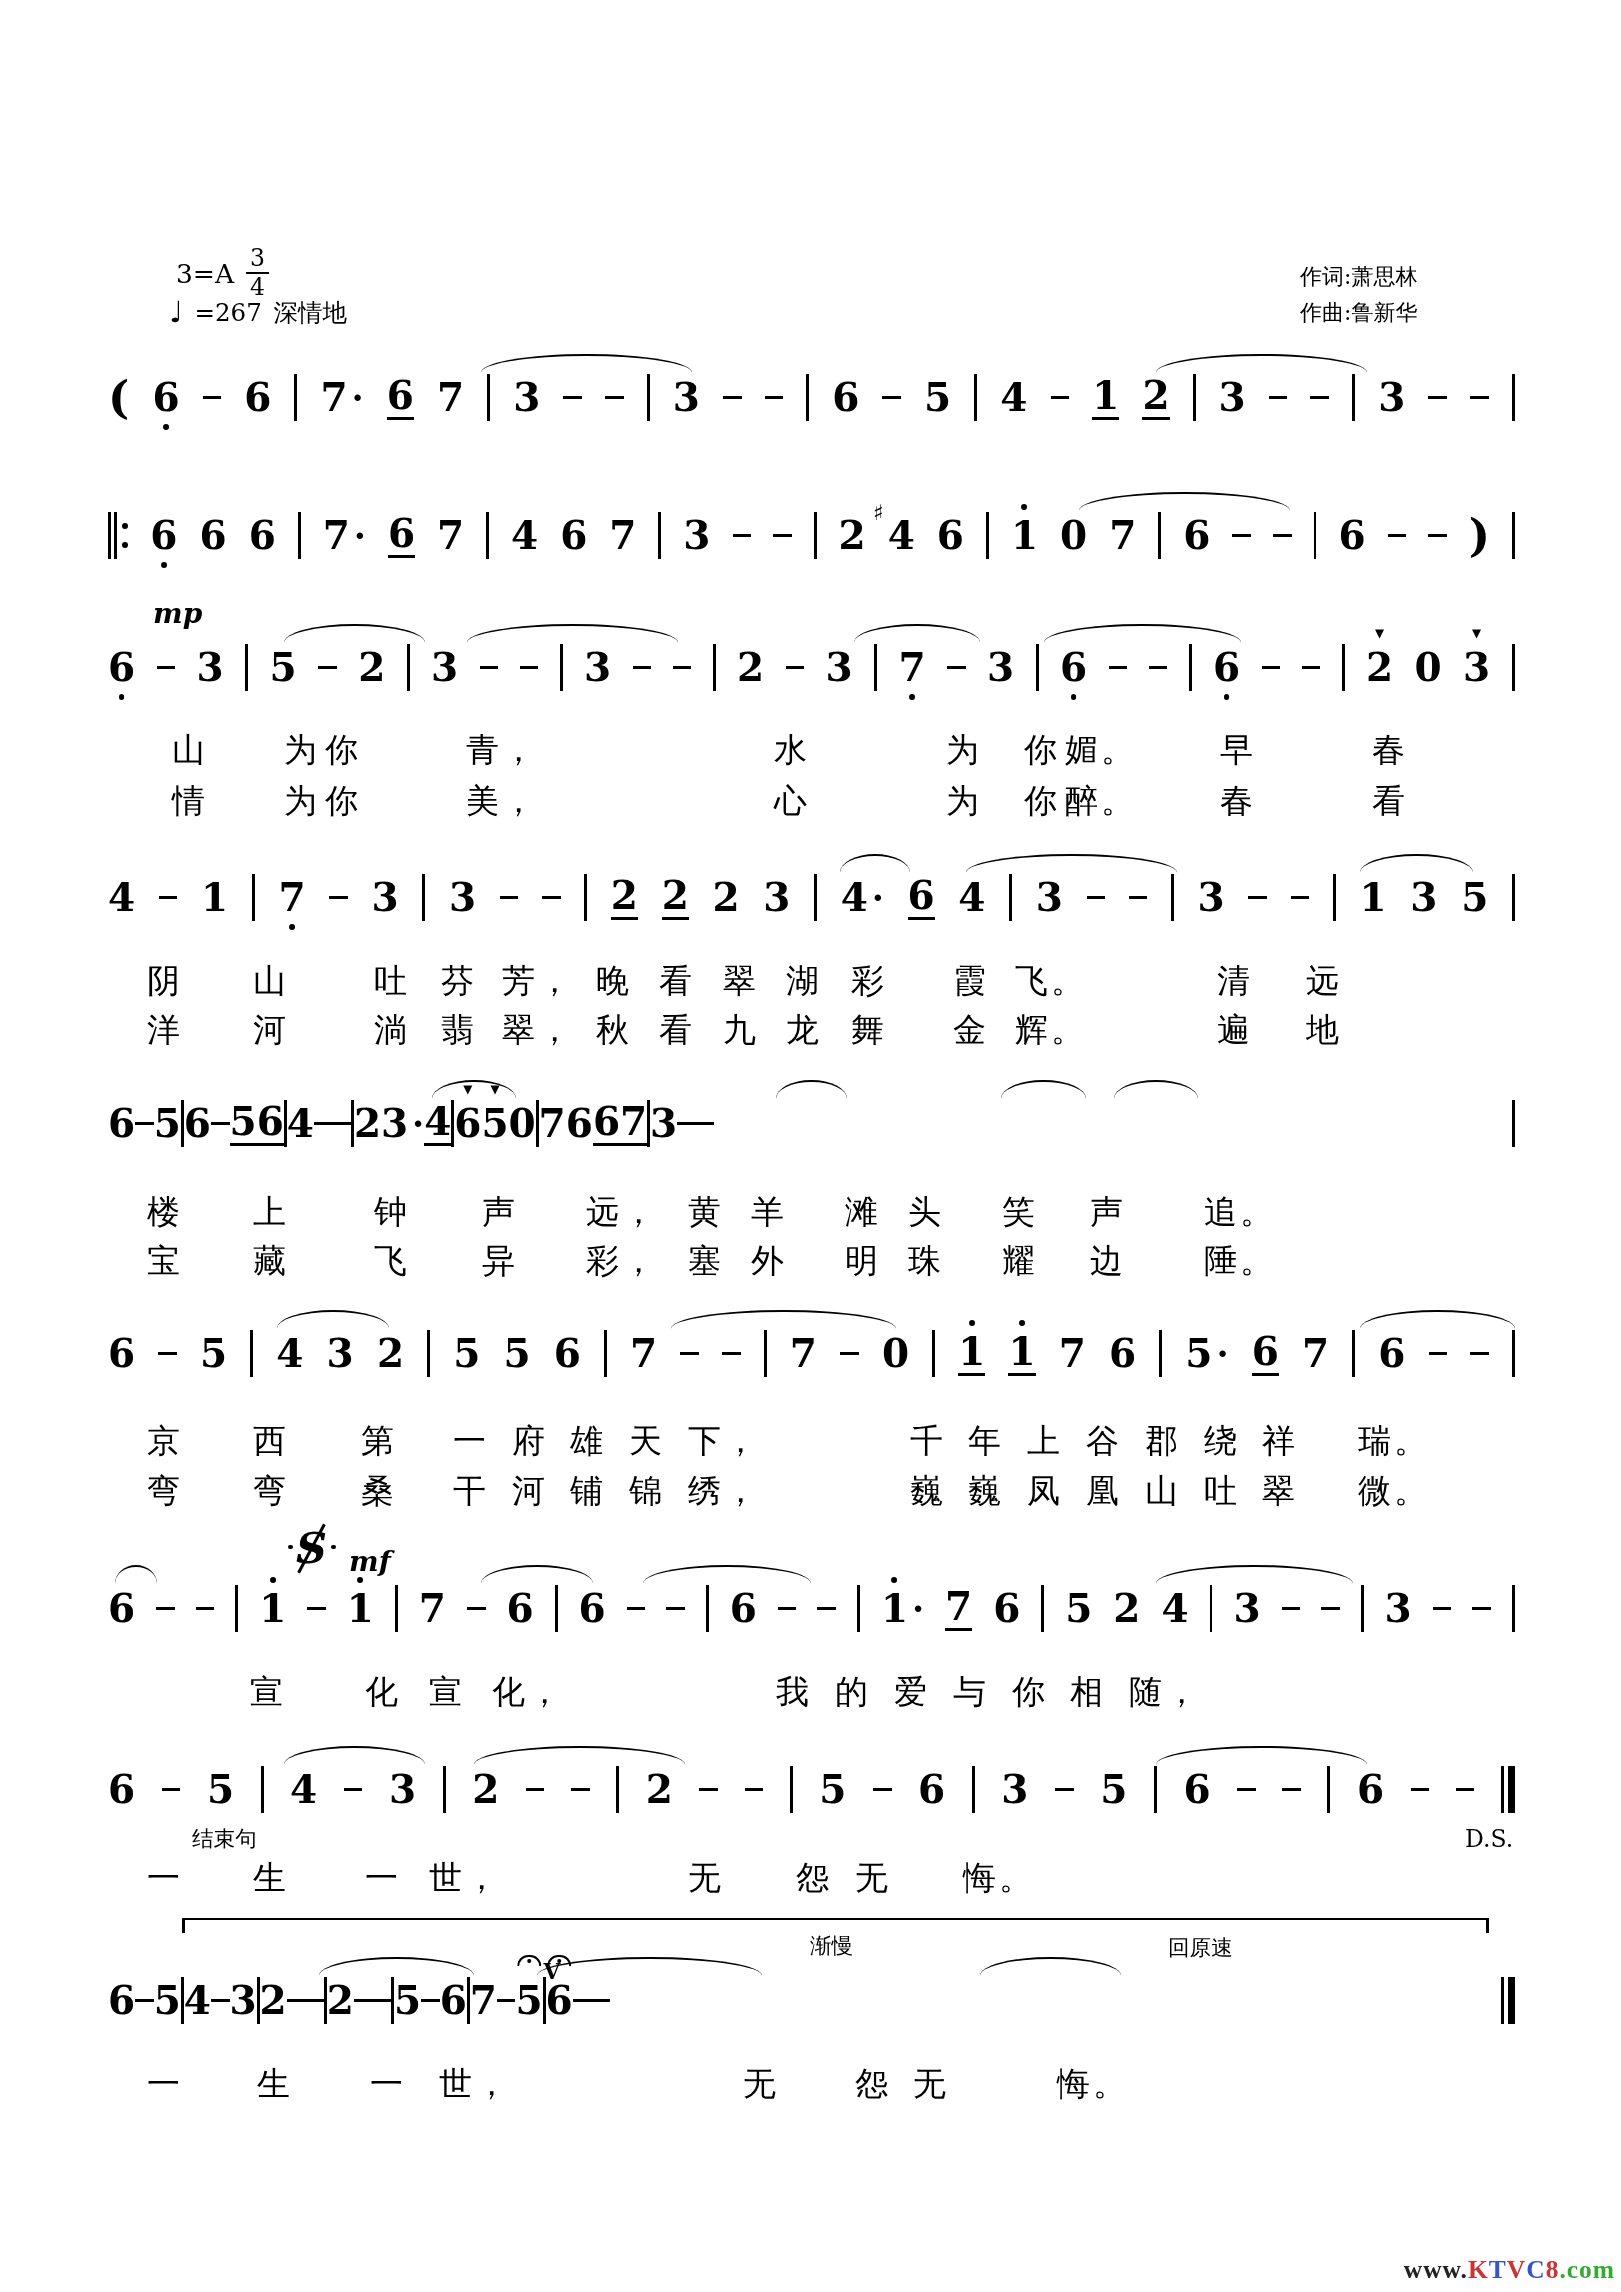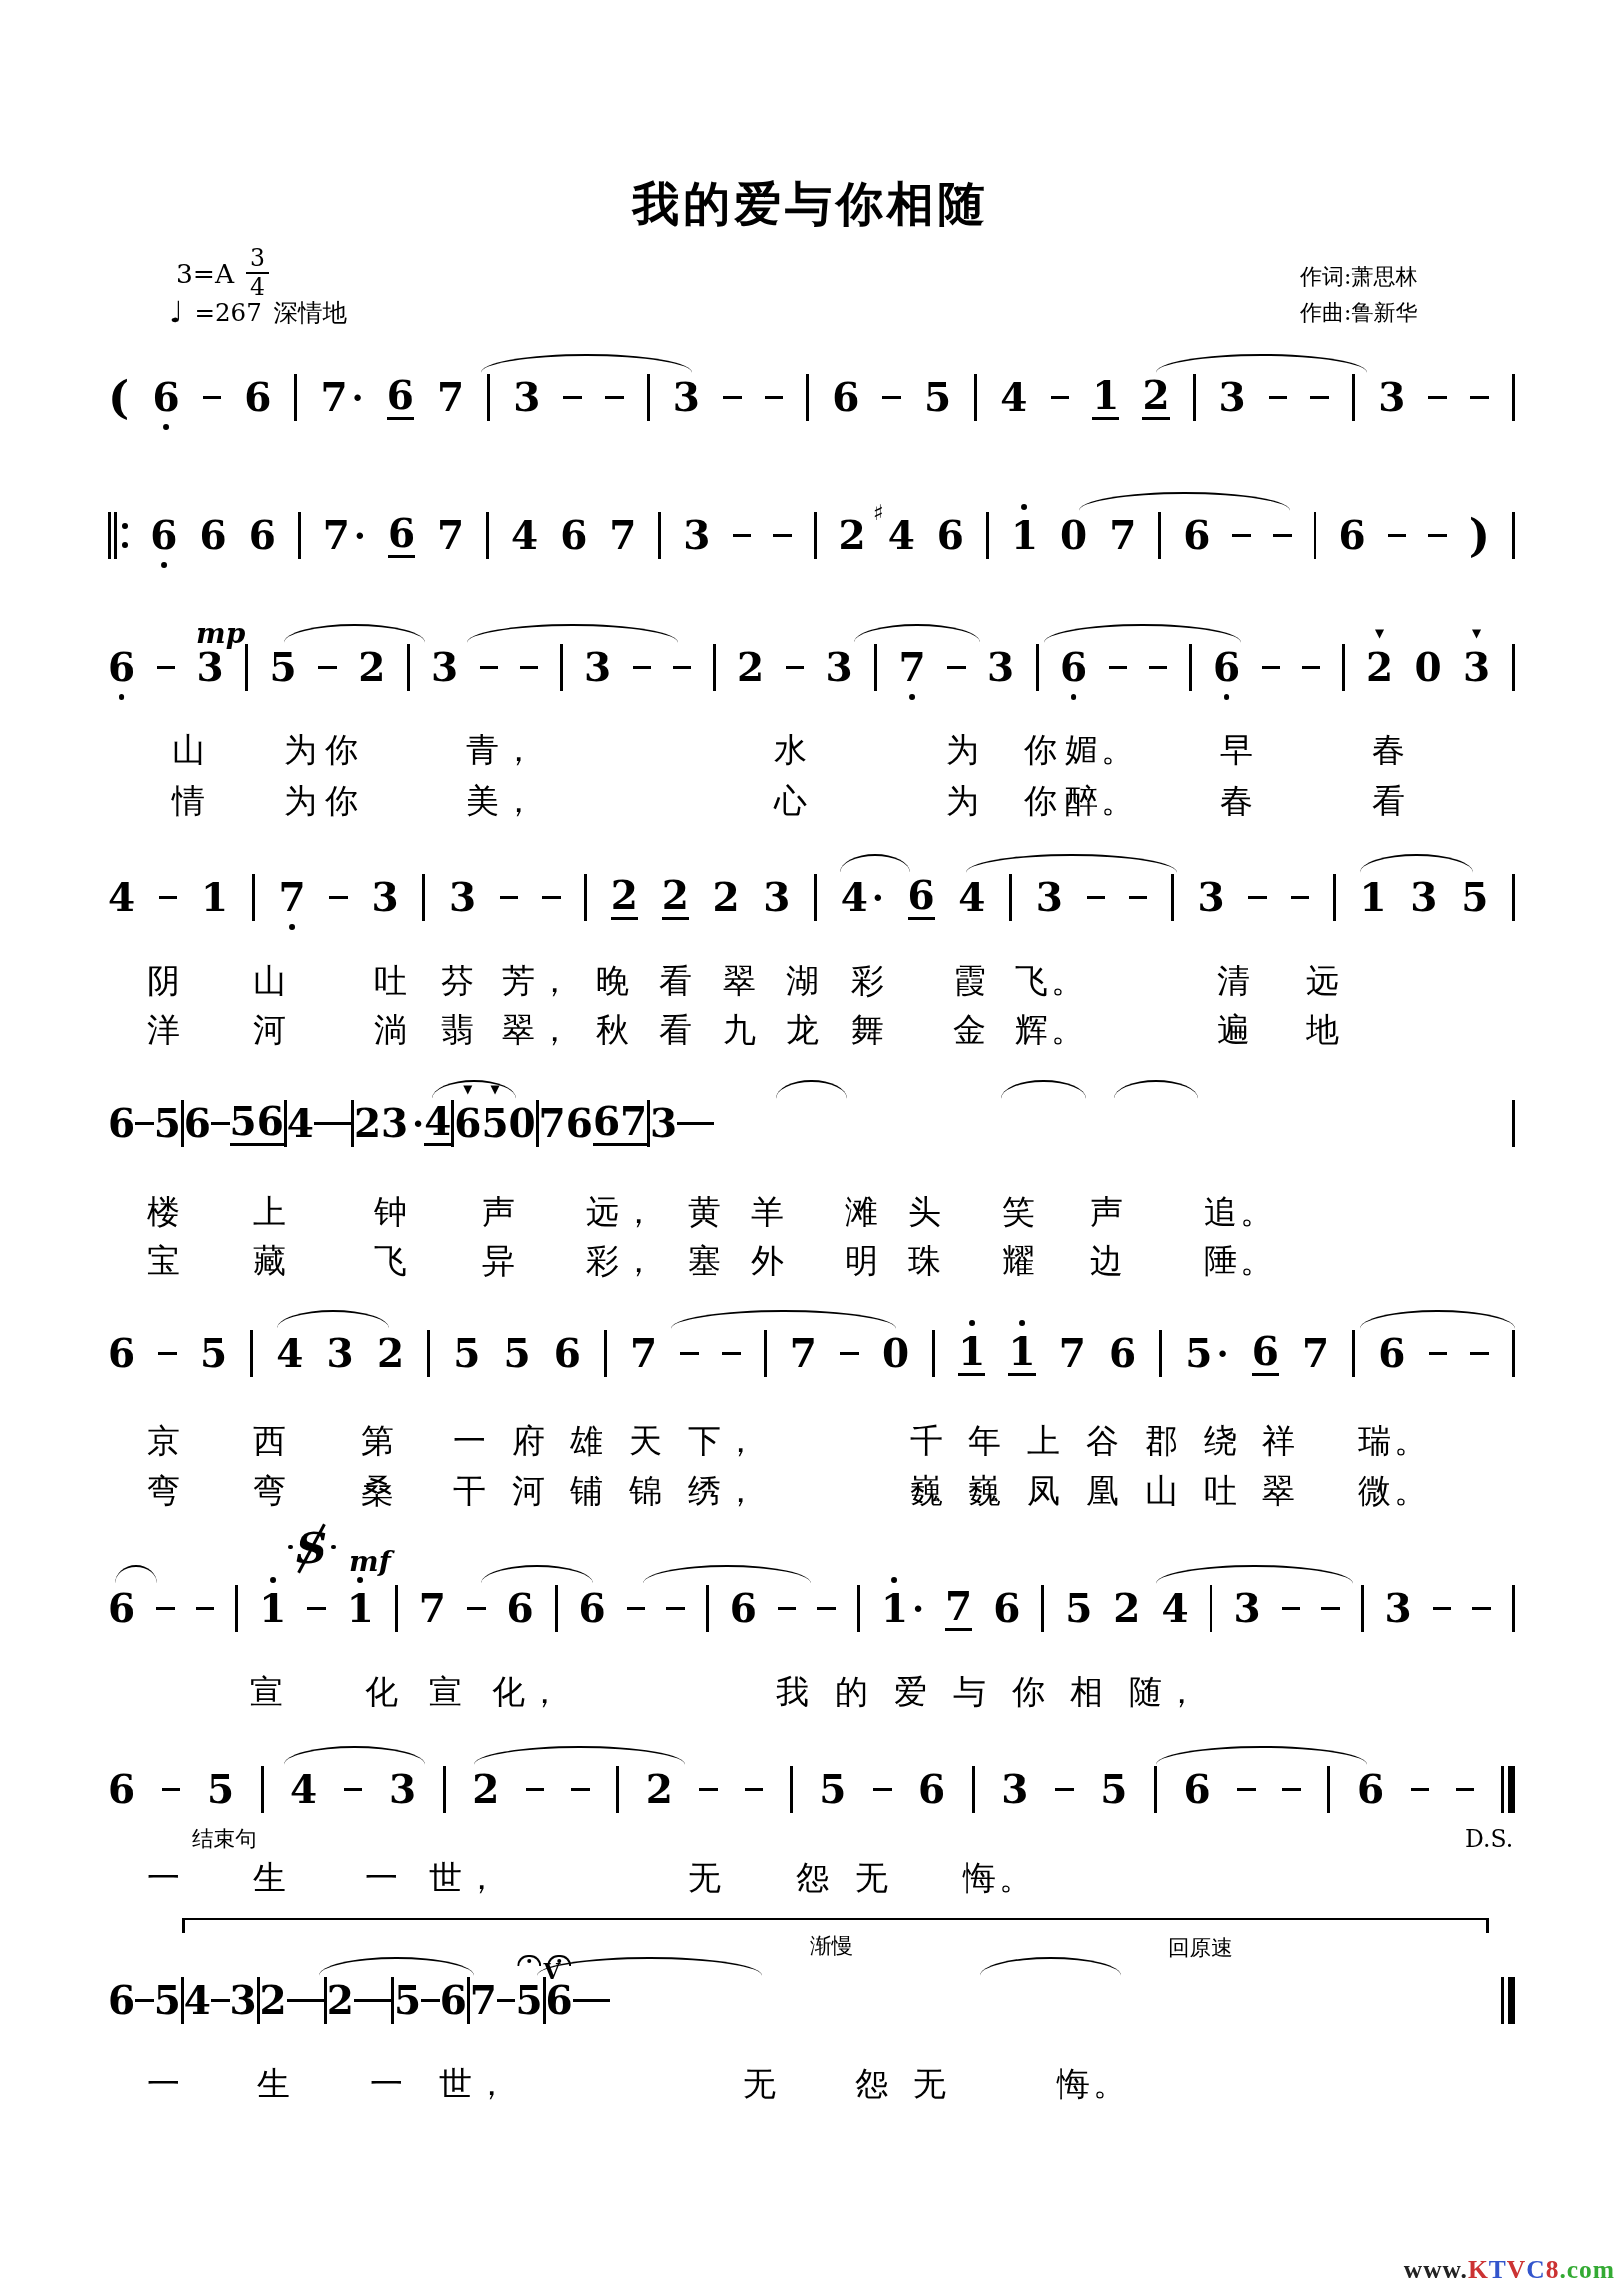--- a/index.html
+++ b/index.html
@@ -66,42 +66,41 @@
   .bracket::after{right:0;}
 
   .wm{position:absolute;right:5.9px;bottom:7.8px;font-size:25.5px;font-weight:bold;
       font-family:Liberation Serif, serif;letter-spacing:1px;text-decoration:none;}
 </style>
 </head>
 <body>
 
 <div class="page">
 
-  <div class="title">我的爱与你相随</div>
 
   <div class="meta-key">
     <span>3=A</span>
     <span class="frac">
       <span class="frac-num">3</span>
       <span class="frac-den">4</span>
     </span>
   </div>
 
   <div class="meta-tempo">
     <span class="q-note">♩</span>
     <span>=267</span>
     <span>深情地</span>
   </div>
 
   <div class="credits">
     <div>作词:萧思林</div>
     <div>作曲:鲁新华</div>
   </div>
 
-  <div class="dyn" style="left:153px;top:617px;margin-left:43px;">mp</div>
+  <div class="dyn" style="left:153px;top:597px;">mp</div>
 
   <div class="segno">S</div>
   <div class="dyn" style="left:349px;top:1545px;">mf</div>
 
   <div class="ds" style="left:1465px;top:1825px;">D.S.</div>
 
   <div class="bracket"></div>
   <div class="lbl" style="left:192px;top:1824px;">结束句</div>
   <div class="lbl" style="left:810px;top:1931px;">渐慢</div>
   <div class="lbl" style="left:1168px;top:1933px;">回原速</div>

